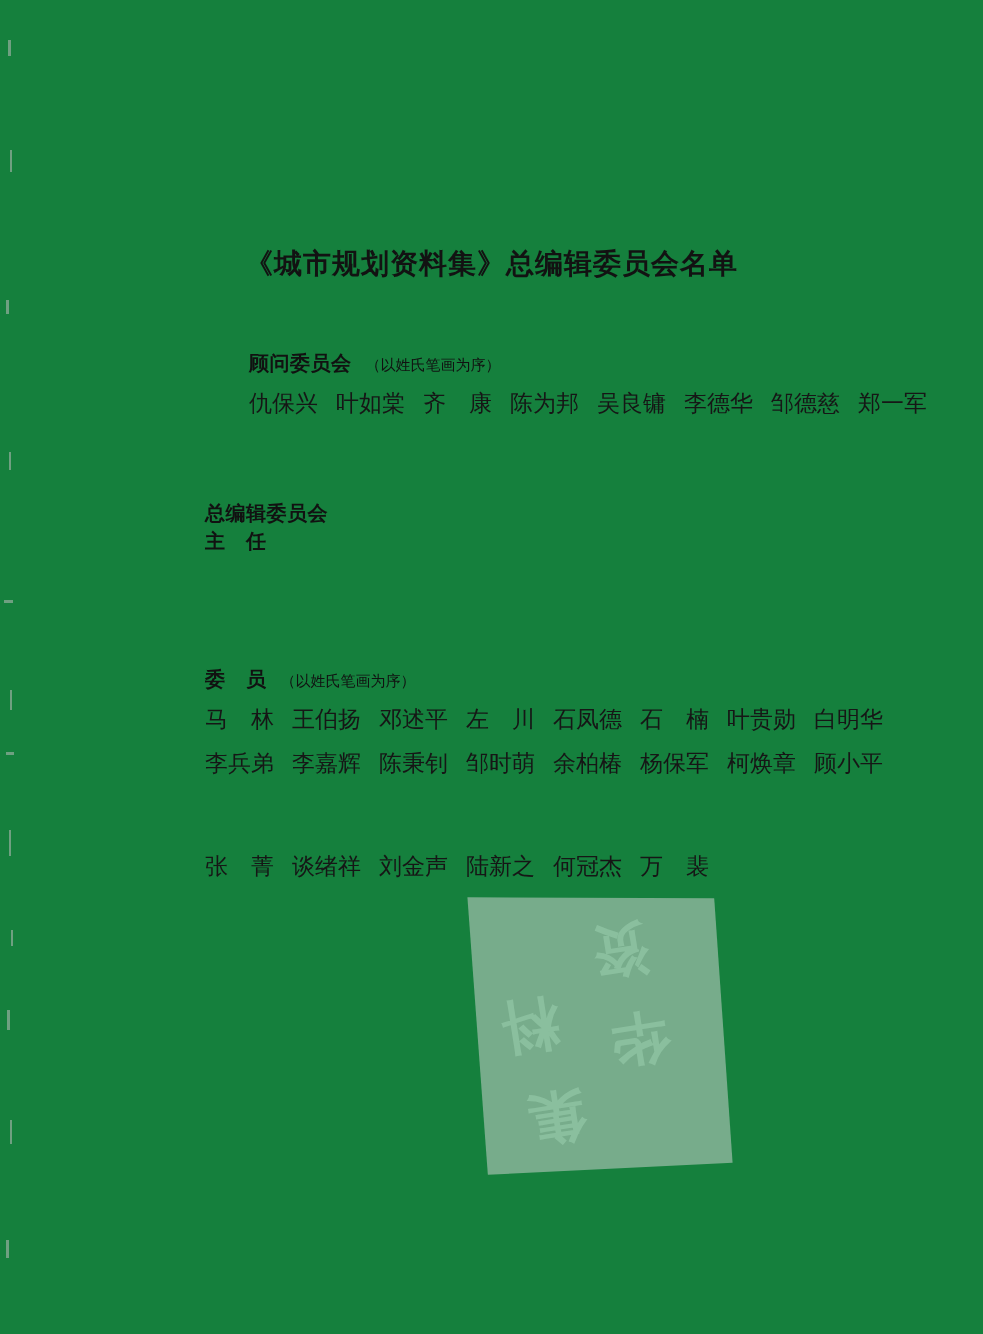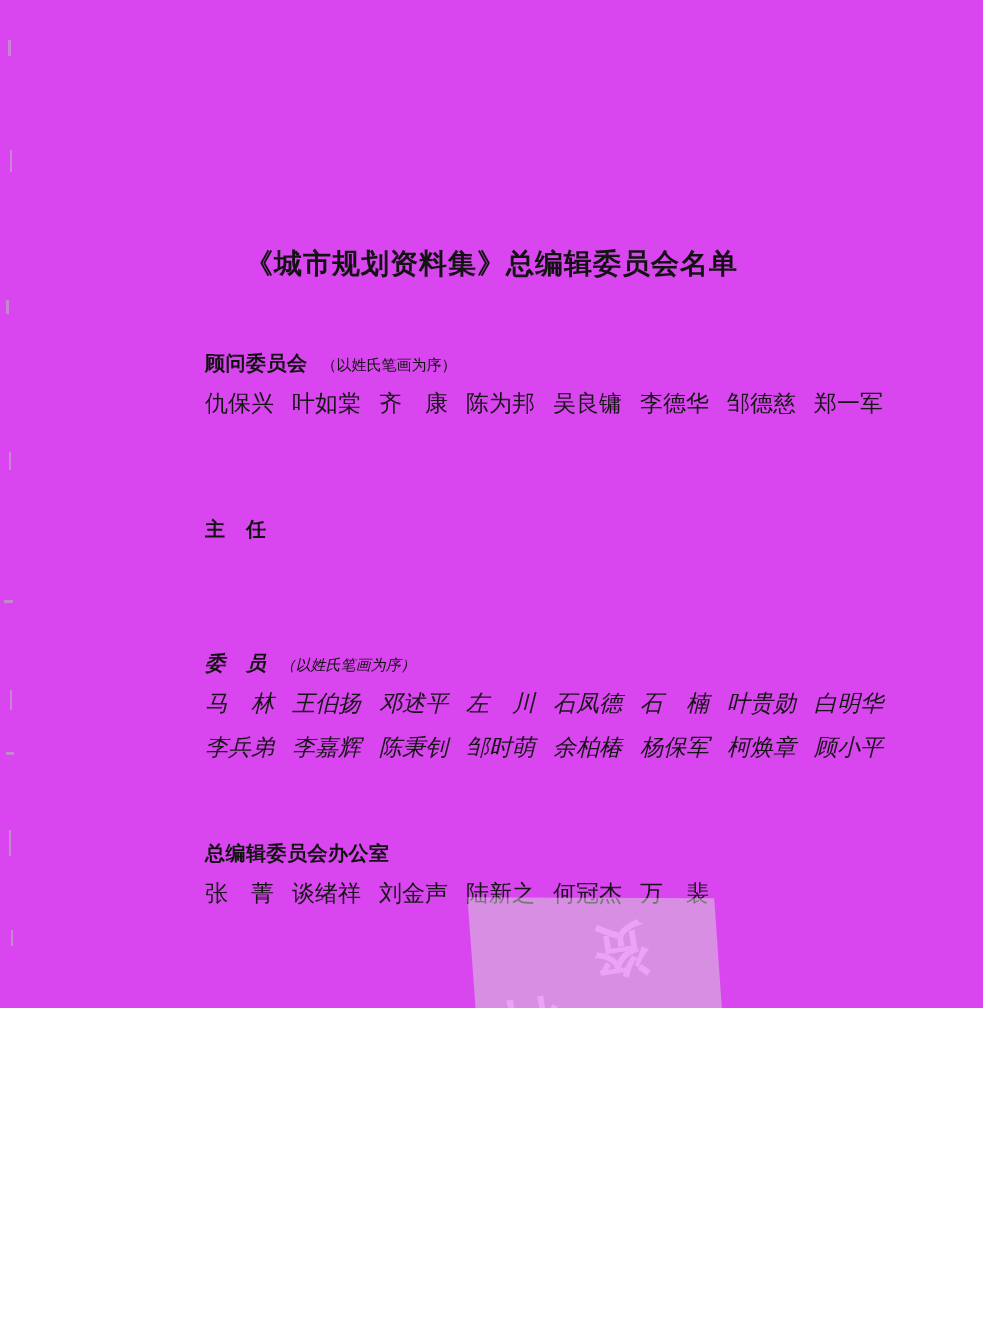--- a/index.html
+++ b/index.html
@@ -6,22 +6,22 @@
     margin: 0;
     padding: 0;
     background: #ffffff;
   }
   body {
     font-family: "DejaVu Sans", "Liberation Sans", sans-serif;
   }
   .page {
     position: relative;
     width: 983px;
-    height: 1008px;
-    background: #d946ef;
+    height: 1334px;
+    background: #15803d;
     overflow: hidden;
   }
   
   .speckle {
     position: absolute;
     background: #b9b9b9;
     opacity: 0.55;
   }
   .content {
     position: absolute;
@@ -57,21 +57,21 @@
   .sec-head .note {
     font-size: 15px;
     font-weight: normal;
     letter-spacing: 0;
   }
   .sub-head {
     font-size: 20px;
     font-weight: bold;
     color: #111111;
     letter-spacing: 0.5px;
-    margin-top: 16px;
+    margin-top: 1px;
   }
   .names-row {
     font-family: "DejaVu Serif", "Liberation Serif", serif;
     font-size: 23px;
     color: #161616;
     white-space: nowrap;
     margin-top: 9px;
     line-height: 1.5;
   }
   .names-row .nm {
@@ -124,51 +124,51 @@
   <div class="speckle" style="left:9px;  top:830px; width:2px; height:26px;"></div>
   <div class="speckle" style="left:11px; top:930px; width:2px; height:16px;"></div>
   <div class="speckle" style="left:7px;  top:1010px; width:3px; height:20px;"></div>
   <div class="speckle" style="left:10px; top:1120px; width:2px; height:24px;"></div>
   <div class="speckle" style="left:6px;  top:1240px; width:3px; height:18px;"></div>
 
   <div class="content">
 
     <div class="doc-title">《城市规划资料集》总编辑委员会名单</div>
 
-    <div class="section" style="top:350px;">
+    <div class="section" style="top:350px;margin-left:44px;">
       <div class="sec-head">
         <span>顾问委员会</span><span class="gap-in"></span><span class="note">（以姓氏笔画为序）</span>
       </div>
       <div class="names-row">
         <span class="nm">仇保兴</span><span class="gap-sm"></span><span class="nm">叶如棠</span><span class="gap-sm"></span><span class="nm">齐　康</span><span class="gap-sm"></span><span class="nm">陈为邦</span><span class="gap-sm"></span><span class="nm">吴良镛</span><span class="gap-sm"></span><span class="nm">李德华</span><span class="gap-sm"></span><span class="nm">邹德慈</span><span class="gap-sm"></span><span class="nm">郑一军</span>
       </div>
     </div>
 
     <div class="section" style="top:500px;">
+      <div class="sec-head">
+        <span>总编辑委员会</span>
+      </div>
       <div class="sub-head">
         <span>主　任</span>
       </div>
     </div>
 
-    <div class="section" style="top:650px;font-style:italic;">
+    <div class="section" style="top:666px;">
       <div class="sec-head">
         <span>委　员</span><span class="gap-in"></span><span class="note">（以姓氏笔画为序）</span>
       </div>
       <div class="names-row">
         <span class="nm">马　林</span><span class="gap-sm"></span><span class="nm">王伯扬</span><span class="gap-sm"></span><span class="nm">邓述平</span><span class="gap-sm"></span><span class="nm">左　川</span><span class="gap-sm"></span><span class="nm">石凤德</span><span class="gap-sm"></span><span class="nm">石　楠</span><span class="gap-sm"></span><span class="nm">叶贵勋</span><span class="gap-sm"></span><span class="nm">白明华</span>
       </div>
       <div class="names-row">
         <span class="nm">李兵弟</span><span class="gap-sm"></span><span class="nm">李嘉辉</span><span class="gap-sm"></span><span class="nm">陈秉钊</span><span class="gap-sm"></span><span class="nm">邹时萌</span><span class="gap-sm"></span><span class="nm">余柏椿</span><span class="gap-sm"></span><span class="nm">杨保军</span><span class="gap-sm"></span><span class="nm">柯焕章</span><span class="gap-sm"></span><span class="nm">顾小平</span>
       </div>
     </div>
 
     <div class="section" style="top:840px;">
-      <div class="sec-head">
-        <span>总编辑委员会办公室</span>
-      </div>
       <div class="names-row">
         <span class="nm">张　菁</span><span class="gap-sm"></span><span class="nm">谈绪祥</span><span class="gap-sm"></span><span class="nm">刘金声</span><span class="gap-sm"></span><span class="nm">陆新之</span><span class="gap-sm"></span><span class="nm">何冠杰</span><span class="gap-sm"></span><span class="nm">万　裴</span>
       </div>
     </div>
 
     <div class="seal">
       <div class="seal-body"></div>
       <div class="seal-glyph sg1">资</div>
       <div class="seal-glyph sg2">料</div>
       <div class="seal-glyph sg3">华</div>

